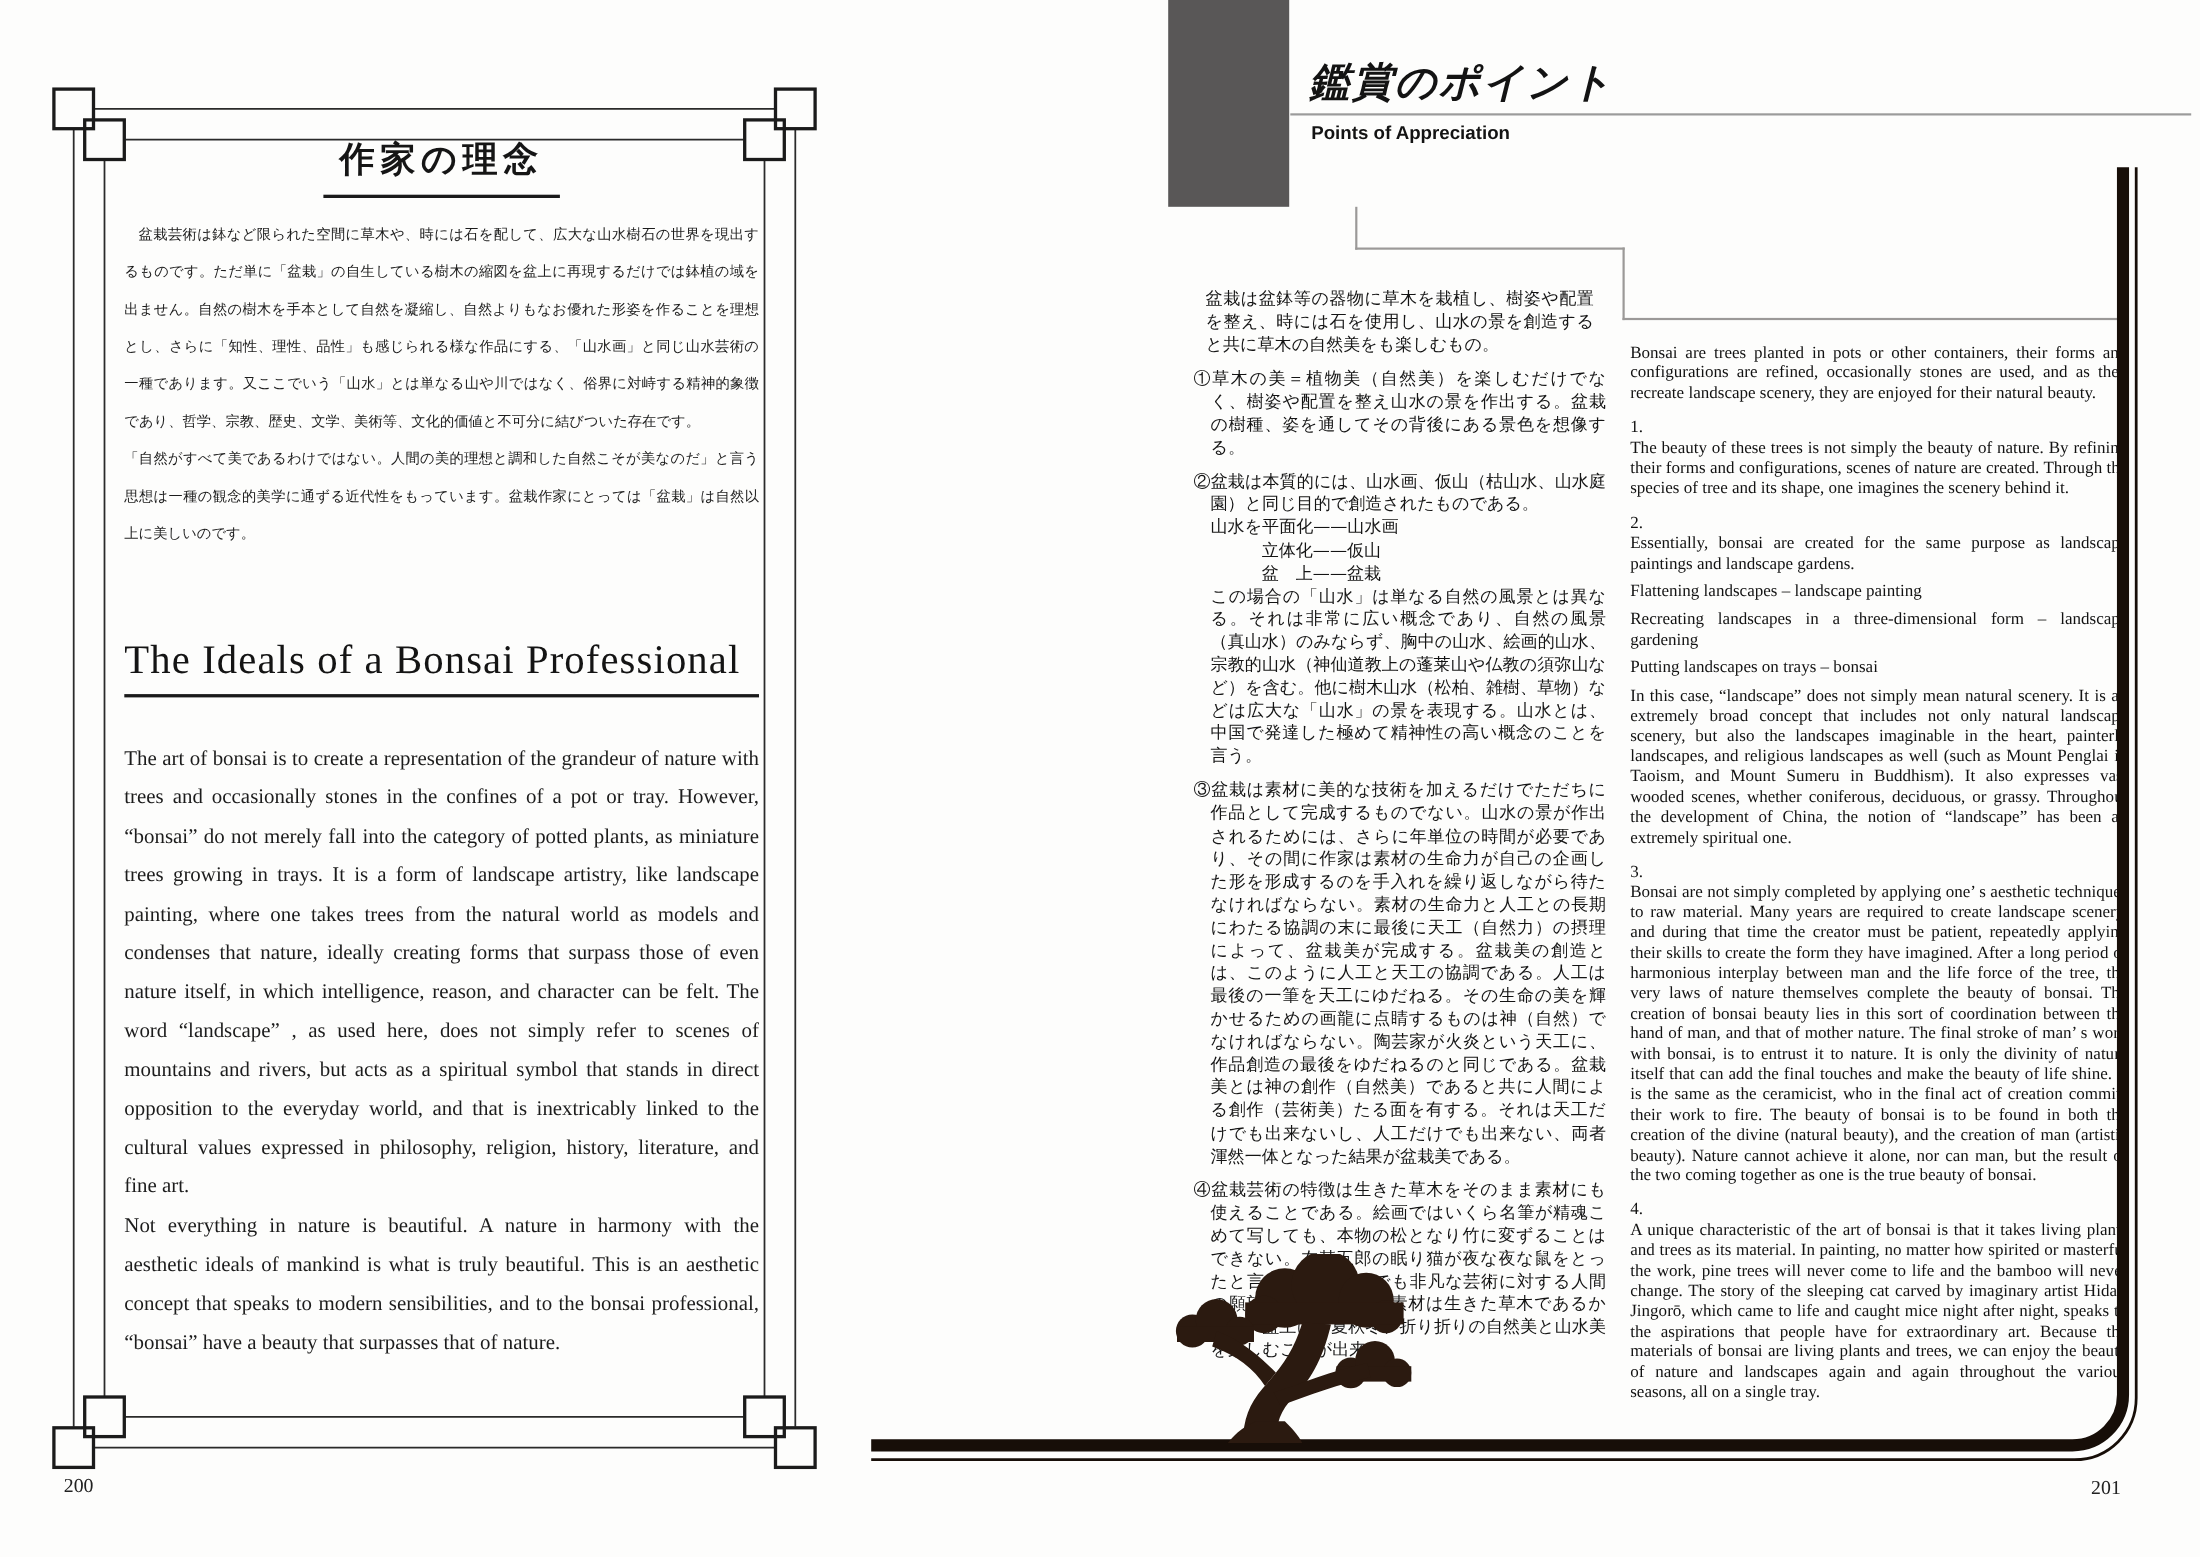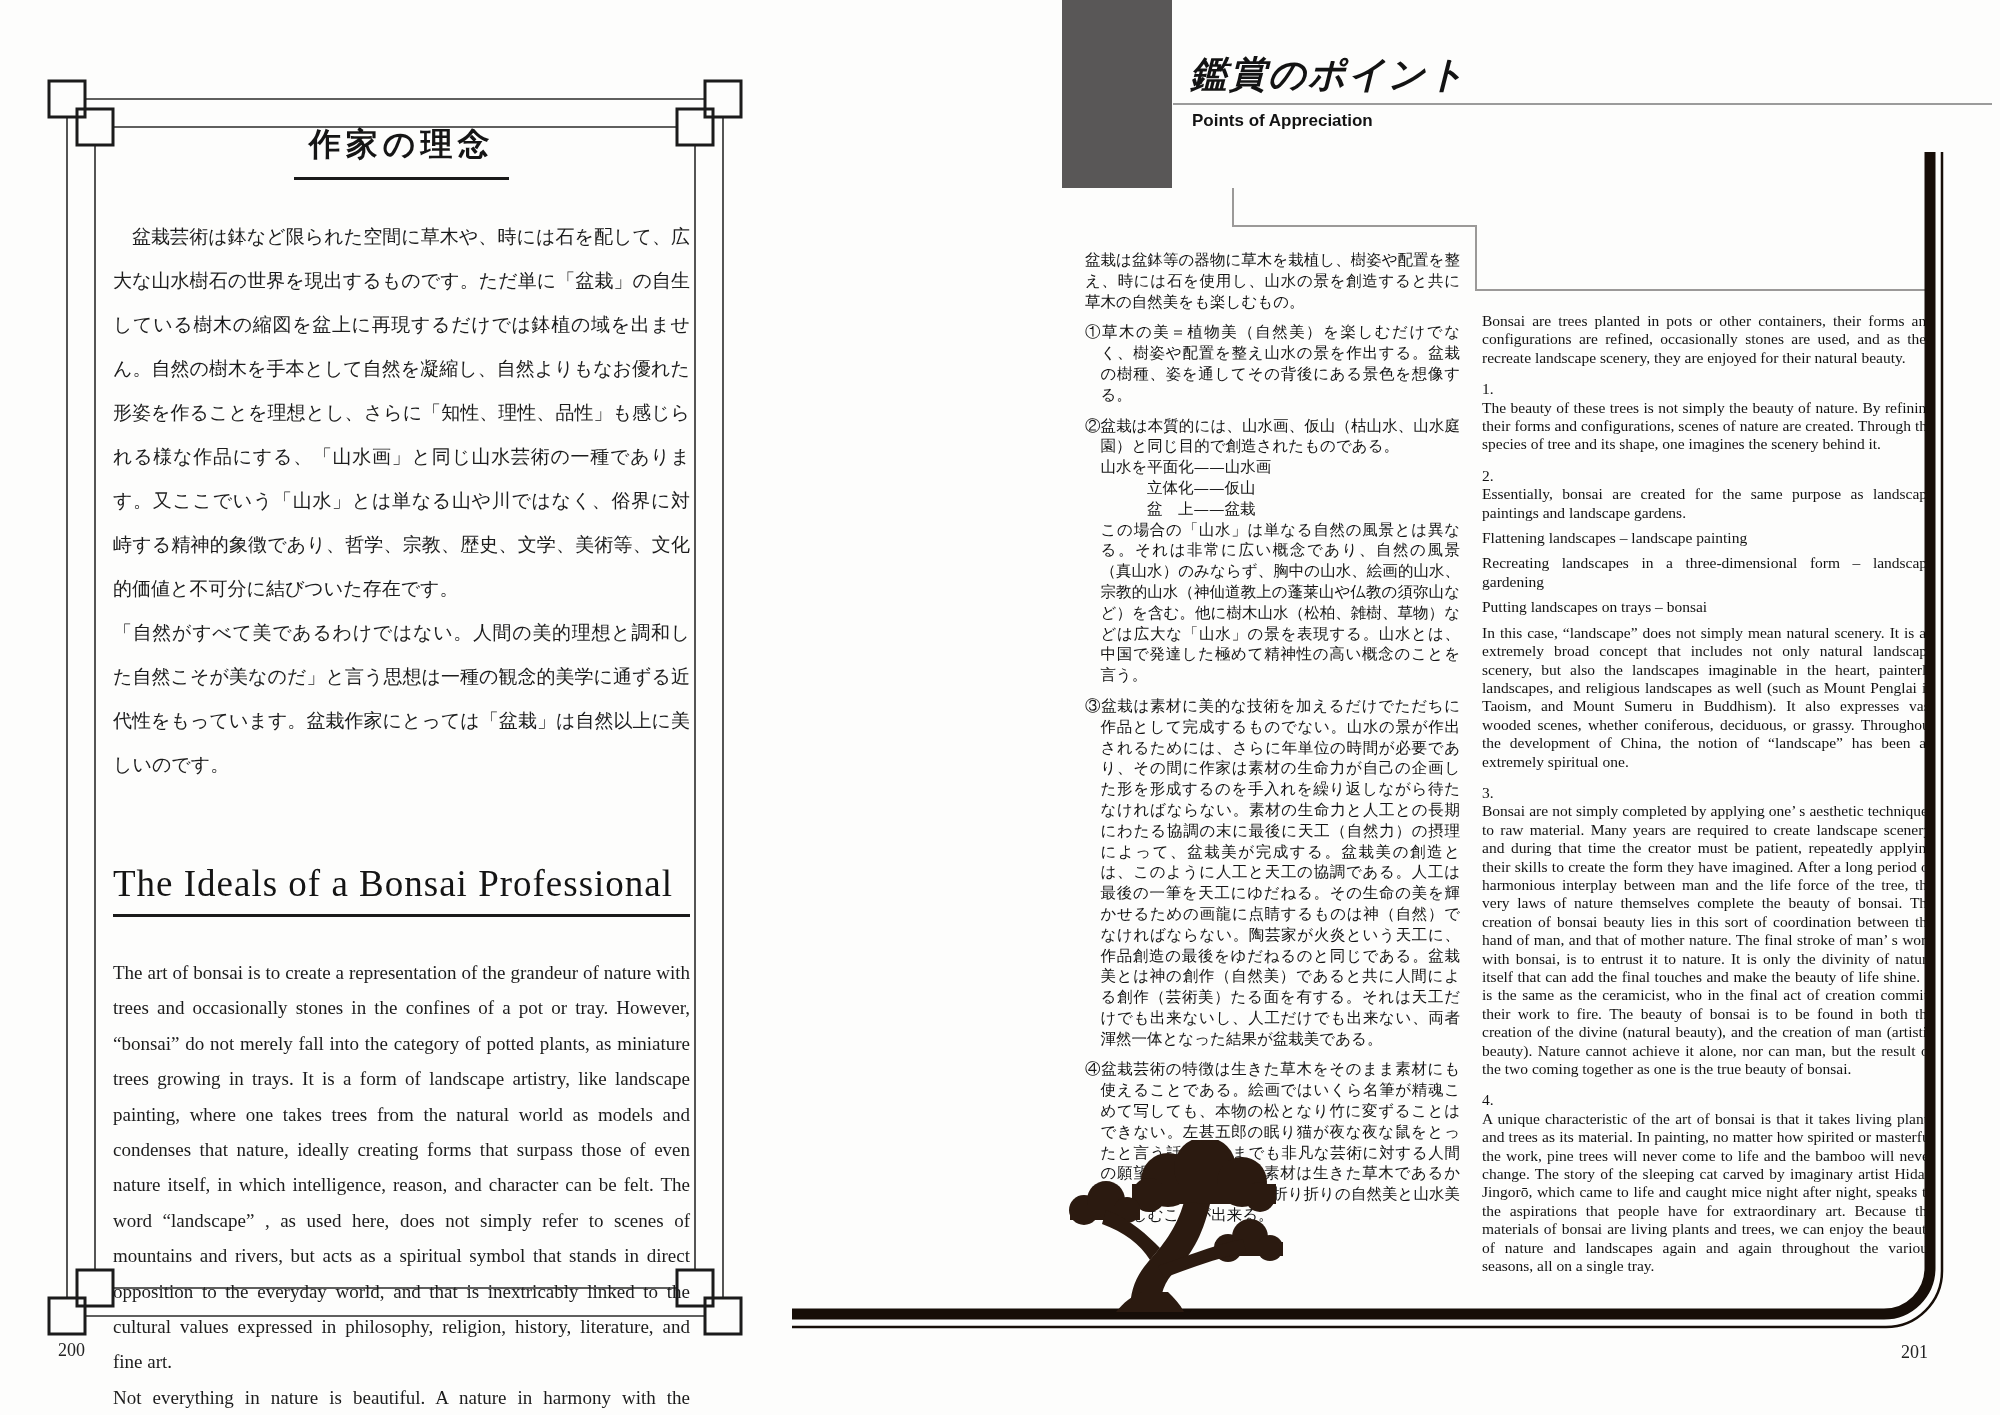--- a/index.html
+++ b/index.html
@@ -16,21 +16,21 @@
 
   
   #left-frame{left:0;top:0;}
   .lp-col{position:absolute;left:113px;top:95px;width:577px;}
   .jp-title{
     margin:28px 0 0;
     font-size:32px;font-weight:600;letter-spacing:5px;
     text-align:center;color:#151515;
   }
   .title-rule{width:215px;height:3px;background:#1a1a1a;margin:10px auto 0;}
-  .lp-jp{margin-top:34px;font-size:19px;line-height:44px;text-align:justify;}
+  .lp-jp{margin-top:17px;font-size:13px;line-height:34px;text-align:justify;}
   .lp-jp p{margin:0;}
   .lp-jp p.indent{text-indent:1em;}
   .en-title{
     margin:76px 0 0;
     font-family:"Liberation Serif","DejaVu Serif",serif;
     font-size:37px;font-weight:500;letter-spacing:1px;
     text-align:left;color:#141414;
   }
   .en-rule{height:3px;background:#1a1a1a;margin-top:9px;}
   .lp-en{margin-top:38px;font-family:"Liberation Serif","DejaVu Serif",serif;
@@ -50,21 +50,21 @@
     font-family:"Liberation Sans","DejaVu Sans",sans-serif;
     font-weight:700;font-size:17px;color:#131313;
   }
   .conn{background:#9b9998;}
 
   
   .jp-col{
     left:1085px;top:250px;width:375px;
     font-size:15.5px;line-height:20.8px;text-align:justify;color:#141414;
   }
-  .jp-col p{margin:0;}
+  .jp-col p{margin:11px;}
   .jp-item{margin-top:10px;padding-left:1em;text-indent:-1em;}
   .jp-cont{padding-left:1em;}
   .jp-chart{padding-left:1em;white-space:pre-line;}
   .en-col{
     left:1482px;top:312px;width:452px;
     font-family:"Liberation Serif","DejaVu Serif",serif;
     font-size:15.5px;line-height:18.4px;text-align:justify;color:#121212;
   }
   .en-col p{margin:0;}
   .en-col .sec{margin-top:13px;}

